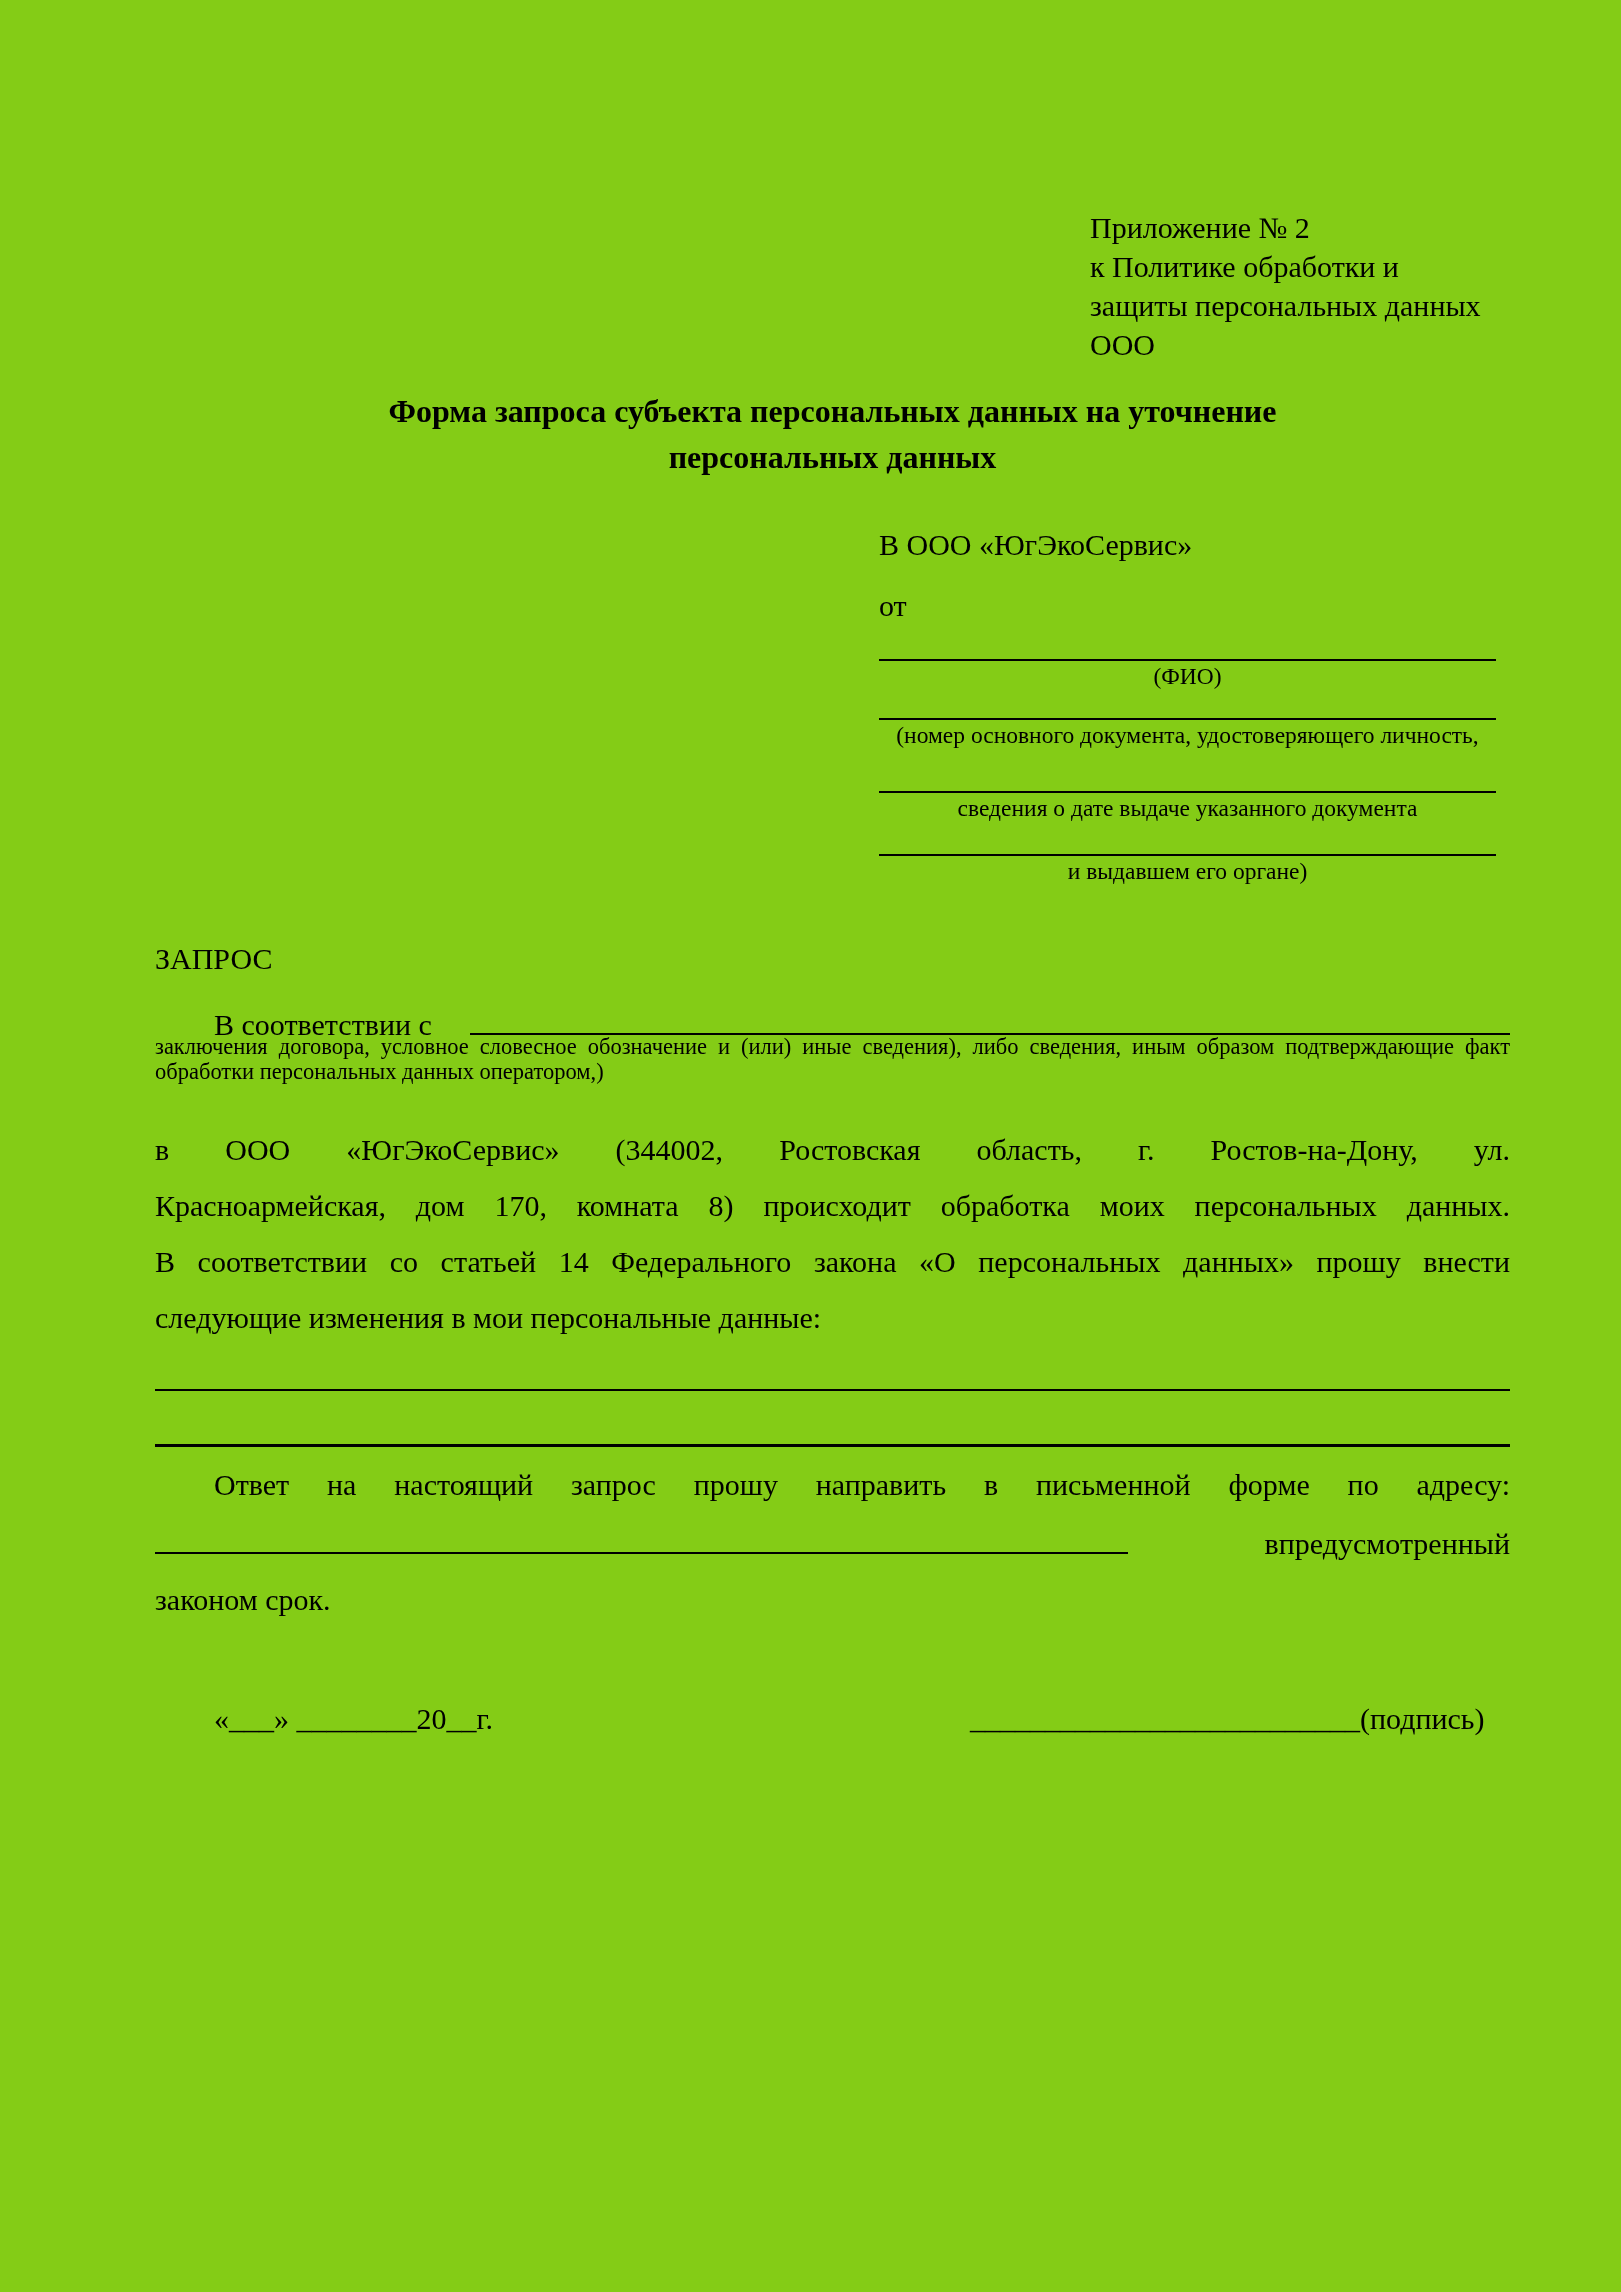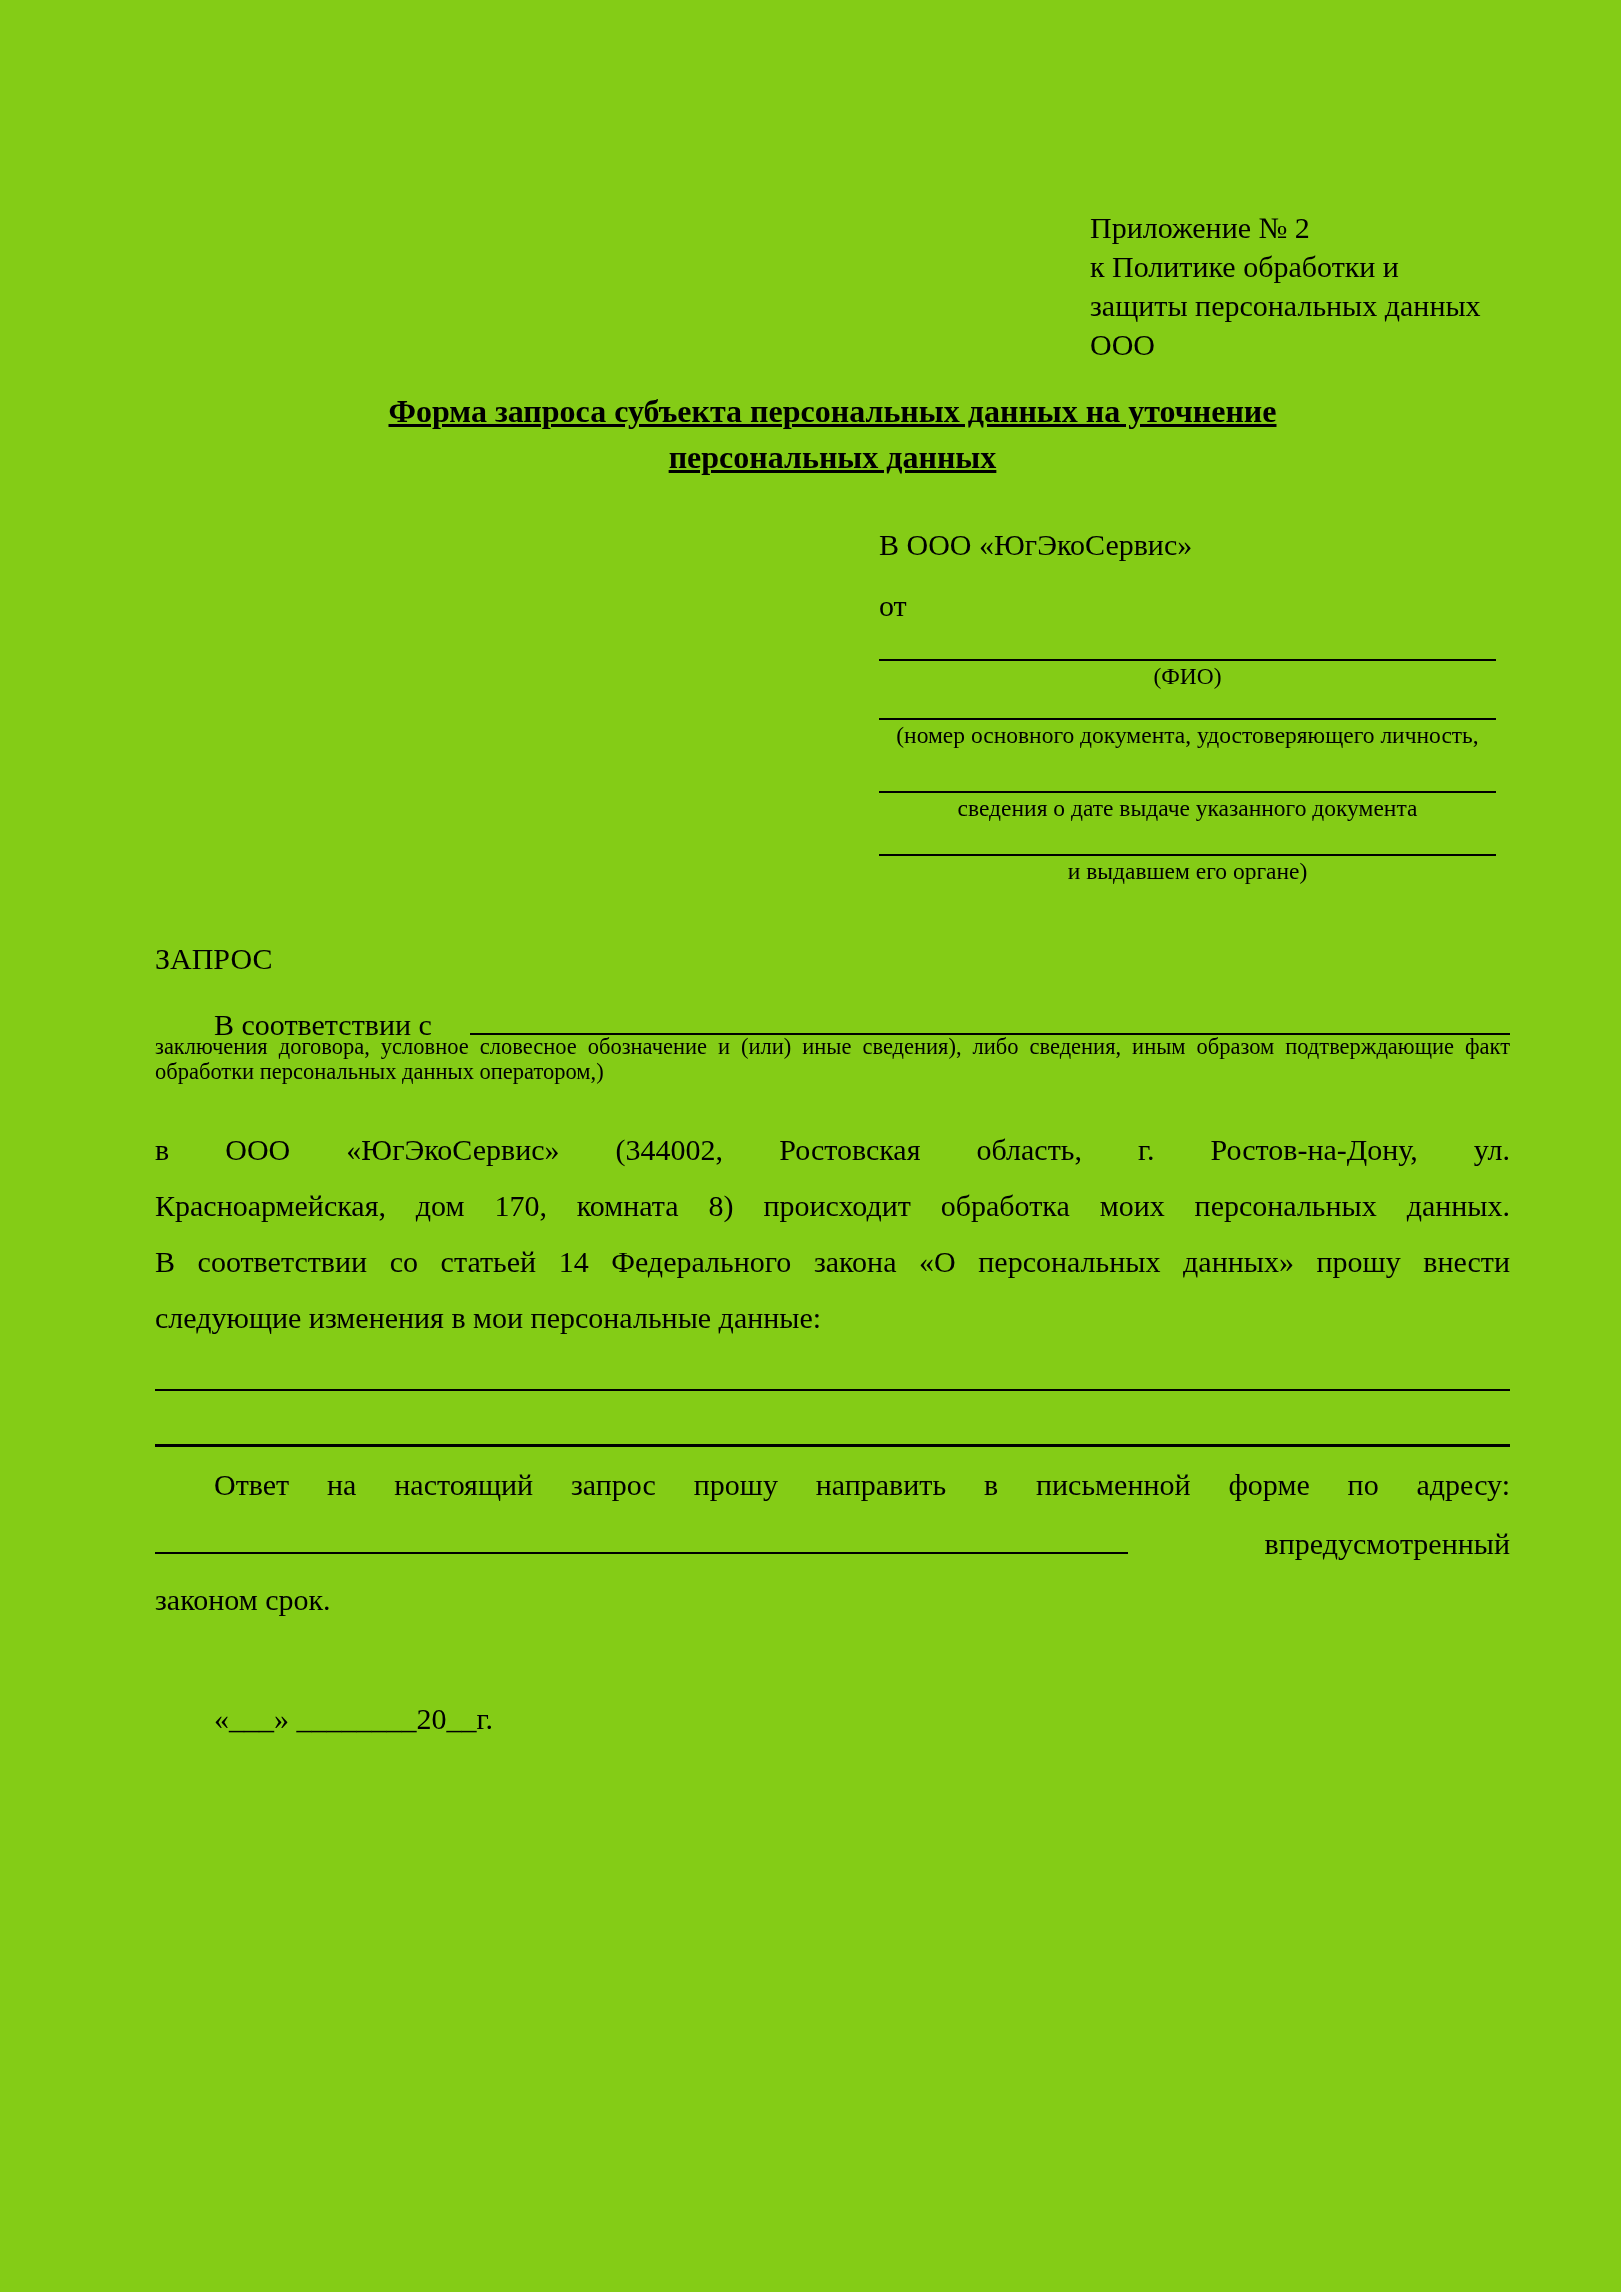--- a/index.html
+++ b/index.html
@@ -4,21 +4,21 @@
 <style>
   html,body{margin:0;padding:0;background:#ffffff;}
   .page{
     position:relative;width:1621px;height:2293px;background:#84cc16;color:#000;
     font-family:"Liberation Serif","DejaVu Serif",serif;font-size:30px;overflow:hidden;padding-left:8px;
   }
   .abs{position:absolute;}
 
   #appendix{left:1090px;top:208px;width:431px;line-height:39px;}
 
-  #title{left:155px;top:388px;width:1355px;text-align:center;font-weight:700;font-size:32px;line-height:46px;text-decoration:underline;}
+  #title{left:155px;top:388px;width:1355px;text-align:center;font-weight:700;font-size:32px;line-height:46px;}
 
   #addressee{left:879px;top:525px;width:617px;line-height:39px;}
   #addressee .from{margin-top:21.6px;}
   .blank{border-bottom:2.9px solid #000;}
   #blank1{height:34px;}
   #blank2{height:28px;}
   #blank3{height:42px;}
   #blank4{height:31px;}
   .cap{font-size:23.5px;line-height:27.4px;margin-top:2px;text-align:center;white-space:nowrap;}
 
@@ -110,16 +110,17 @@
     <div class="l2">
       <div class="fill"></div>
       <span class="w1">в</span>
       <span class="w2">предусмотренный</span>
     </div>
     <div>законом срок.</div>
   </div>
 
   <div class="abs" id="footer">
     <span class="date">«___» ________20__г.</span>
+    <span class="sig"><span>__________________________</span><span>(подпись)</span></span>
   </div>
 
 </div>
 
 
 </body></html>

